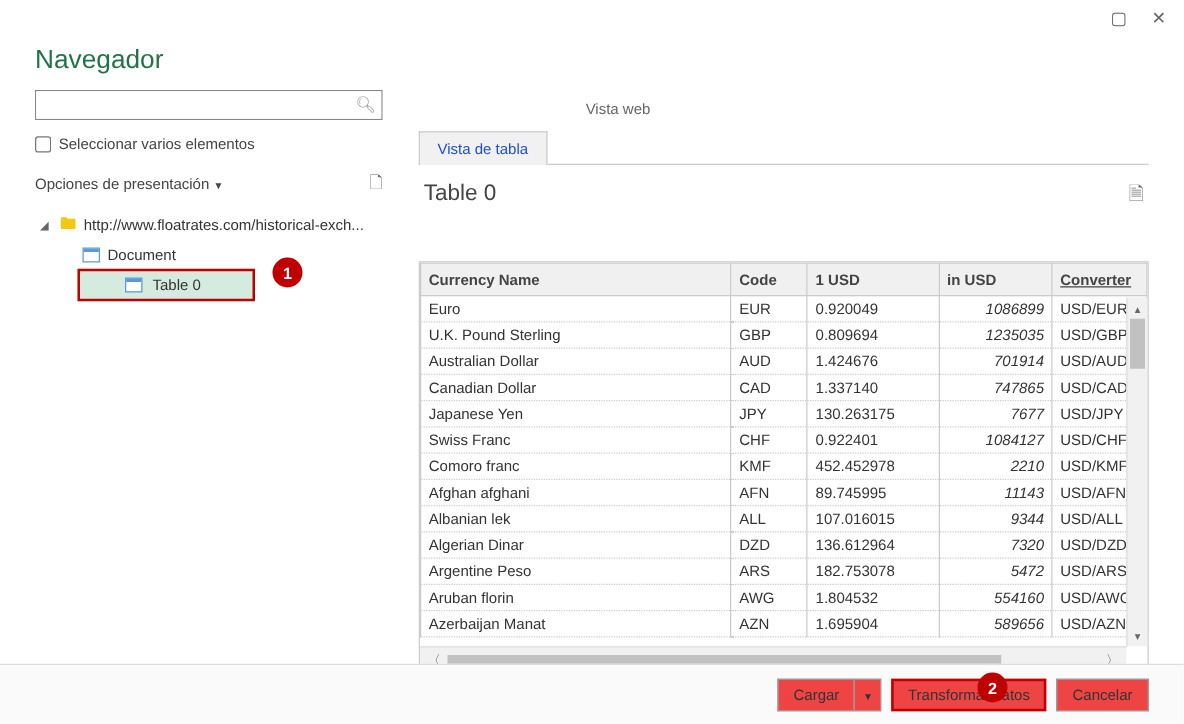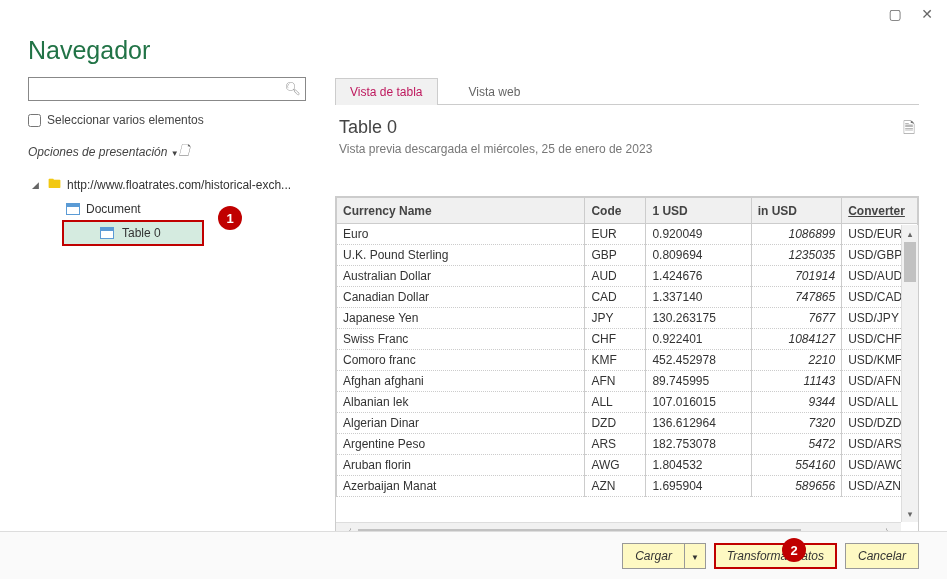--- a/index.html
+++ b/index.html
@@ -1,46 +1,46 @@
 <!DOCTYPE html>
 <html><head>
 <meta charset="utf-8">
 <style>
 * { box-sizing: border-box; margin: 0; padding: 0; }
 body { font-family: "Segoe UI", sans-serif; font-size: 12px; color: #333; background: #fff; width: 947px; height: 579px; overflow: hidden; position: relative; }
 .titlebar { height: 28px; display: flex; justify-content: flex-end; align-items: center; padding-right: 8px; gap: 8px; }
 .titlebar span { width: 24px; height: 24px; display: flex; align-items: center; justify-content: center; color: #666; cursor: pointer; font-size: 14px; }
 .header { padding: 8px 28px 12px; }
-.header h1 { font-size: 25px; font-weight: 400; color: #217346; }
+.header h1 { font-size: 21px; font-weight: 400; color: #217346; }
 .main { display: flex; height: 468px; }
 .left-pane { width: 335px; padding: 0 0 0 28px; }
 .search-box { position: relative; width: 278px; height: 24px; border: 1px solid #888; margin-bottom: 12px; }
 .search-box input { width: 100%; height: 100%; border: none; padding: 0 24px 0 6px; font-size: 12px; outline: none; }
 .search-icon { position: absolute; right: 4px; top: 3px; color: #999; font-size: 13px; }
 .checkbox-row { display: flex; align-items: center; gap: 6px; margin-bottom: 14px; font-size: 12px; color: #444; }
 .checkbox-row input { width: 13px; height: 13px; }
-.options-row { display: flex; align-items: center; width: 278px; margin-bottom: 10px; font-size: 12px; color: #444; font-style: italic; }
+.options-row { display: flex; justify-content: space-between; align-items: center; width: 278px; margin-bottom: 10px; font-size: 12px; color: #444; }
 .options-row .drop { cursor: pointer; }
 .refresh-icon { color: #666; cursor: pointer; font-size: 13px; }
 .tree { width: 278px; }
 .tree-node { display: flex; align-items: center; height: 24px; padding-left: 4px; gap: 6px; cursor: pointer; font-size: 12px; }
 .tree-node.root { font-weight: 400; }
 .tree-node .expander { width: 10px; color: #666; font-size: 9px; }
 .tree-node.child { padding-left: 38px; }
 .tree-node.selected-wrap { padding: 0; }
 .folder-icon { color: #f2c811; font-size: 13px; }
 .table-icon { display: inline-flex; width: 14px; height: 12px; border: 1px solid #5b9bd5; background: linear-gradient(#5b9bd5 0 3px, #fff 3px 100%); position: relative; }
 .selected-box { border: 2px solid #c00000; background: #d5ebe0; width: 142px; height: 26px; display: flex; align-items: center; padding-left: 36px; gap: 8px; position: relative; }
 .badge { width: 24px; height: 24px; border-radius: 50%; background: #c00000; color: #fff; display: flex; align-items: center; justify-content: center; font-size: 13px; font-weight: 600; position: absolute; }
 .badge1 { left: 218px; top: 206px; }
 .badge2 { left: 782px; top: 538px; }
 .right-pane { flex: 1; padding: 0 28px 0 0; display: flex; flex-direction: column; }
 .tabs { display: flex; border-bottom: 1px solid #ccc; }
 .tab { padding: 6px 14px; font-size: 12px; cursor: pointer; border: 1px solid transparent; border-bottom: none; position: relative; top: 1px; }
-.tab.active { background: #f1f1f1; border-color: #ccc; color: #be185d; }
+.tab.active { background: #f1f1f1; border-color: #ccc; color: #1d4ed8; margin-top: 32px; }
 .tab.inactive { color: #666; padding-left: 30px; }
 .preview-head { display: flex; justify-content: space-between; align-items: flex-start; padding: 12px 4px 8px; }
 .preview-head h2 { font-size: 18px; font-weight: 400; color: #444; }
 .preview-head .sub { font-size: 12px; color: #777; margin-top: 4px; }
 .sheet-icon { color: #777; cursor: pointer; font-size: 15px; }
 .table-wrap { border: 1px solid #ccc; height: 356px; position: relative; overflow: hidden; margin-top: 32px; }
 .table-scroll { overflow: hidden; height: 334px; position: relative; }
 table { border-collapse: collapse; width: 100%; font-size: 12px; }
 th { background: #f0f0f0; border: 1px solid #ccc; padding: 4px 6px; text-align: left; font-weight: 600; color: #444; height: 26px; }
 td { border: 1px dotted #ccc; border-left: 1px solid #ccc; border-right: 1px solid #ccc; padding: 3px 6px; height: 21px; color: #333; }
@@ -48,21 +48,21 @@
 .col1 { width: 236px; } .col2 { width: 58px; } .col3 { width: 100px; } .col4 { width: 86px; } .col5 { width: 72px; text-decoration: underline; }
 .vscroll { position: absolute; right: 0; top: 28px; bottom: 22px; width: 17px; background: #f1f1f1; border-left: 1px solid #ddd; }
 .vscroll .arrow { height: 17px; display: flex; align-items: center; justify-content: center; color: #666; font-size: 9px; cursor: pointer; }
 .vscroll .thumb { position: absolute; top: 17px; left: 2px; right: 2px; height: 40px; background: #c1c1c1; }
 .hscroll { position: absolute; left: 0; right: 17px; bottom: 0; height: 22px; background: #f1f1f1; border-top: 1px solid #ddd; display: flex; align-items: center; }
 .hscroll .harrow { width: 22px; display: flex; align-items: center; justify-content: center; color: #666; font-size: 11px; cursor: pointer; }
 .hscroll .htrack { flex: 1; height: 10px; position: relative; }
 .hscroll .hthumb { position: absolute; left: 0; width: 85%; top: 0; bottom: 0; background: #c1c1c1; }
 .footer { position: absolute; bottom: 0; left: 0; right: 0; height: 48px; border-top: 1px solid #ddd; display: flex; align-items: center; justify-content: flex-end; padding-right: 28px; gap: 8px; background: #fafafa; }
 .btn-group { display: flex; }
-.btn { border: 1px solid #999; background: #fef9c3; padding: 5px 12px; font-size: 12px; cursor: pointer; color: #333; font-style: italic; }
+.btn { border: 1px solid #999; background: #ef4444; padding: 5px 12px; font-size: 12px; cursor: pointer; color: #333; }
 .btn.split-main { border-right: none; }
 .btn.split-drop { padding: 5px 6px; }
 .btn.highlighted { border: 2px solid #c00000; padding: 4px 11px; }
 </style>
 </head>
 <body>
 
 <div class="titlebar">
   <span>▢</span>
   <span>✕</span>
@@ -108,21 +108,20 @@
   </div>
 
   <div class="right-pane">
     <div class="tabs">
       <div class="tab active">Vista de tabla</div>
       <div class="tab inactive">Vista web</div>
     </div>
     <div class="preview-head">
       <div>
         <h2>Table 0</h2>
-        <div class="sub">Vista previa descargada el miércoles, 25 de enero de 2023</div>
       </div>
       <span class="sheet-icon">🗎</span>
     </div>
     <div class="table-wrap">
       <div class="table-scroll">
         <table>
           <thead>
             <tr>
               <th class="col1">Currency Name</th>
               <th class="col2">Code</th>

